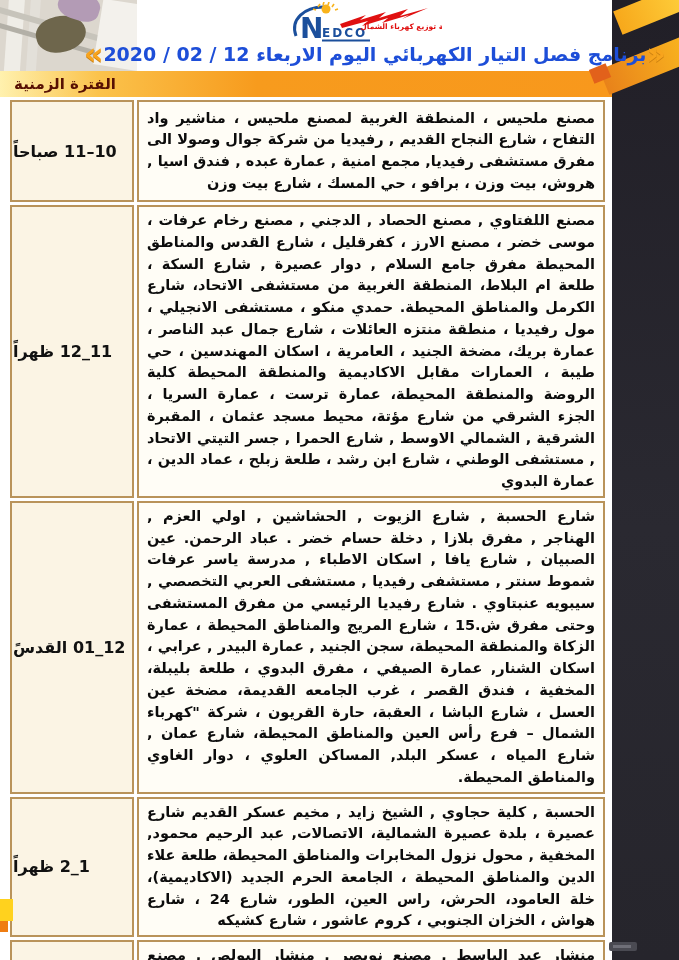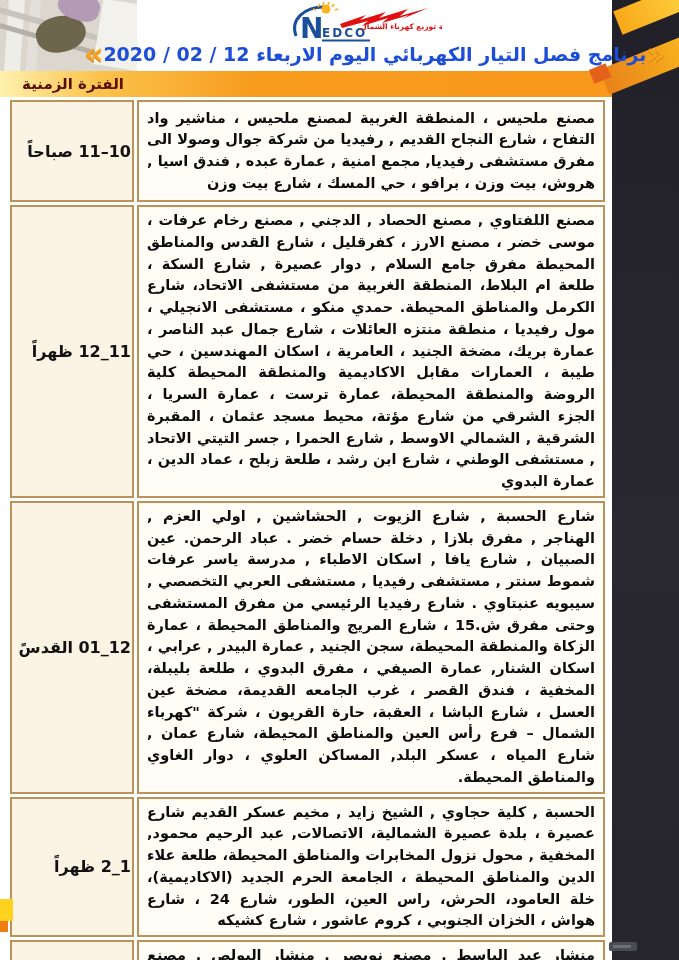--- a/index.html
+++ b/index.html
@@ -39,27 +39,27 @@
   .title-row{position:absolute;left:84px;top:38px;right:70px;height:32px;z-index:3;
     display:flex;align-items:center;justify-content:space-between;direction:ltr;}
   .chev{font-size:30px;font-weight:bold;line-height:1;
     color:#f8a41d;text-shadow:0 1px 0 #c97e10;direction:ltr;unicode-bidi:isolate;}
   .page-title{margin:0;font-size:19px;font-weight:bold;color:#1d4ed8;
     direction:rtl;unicode-bidi:isolate;white-space:nowrap;flex:1;text-align:center;}
   
   .colhead{position:absolute;left:0;top:71px;width:612px;height:26px;z-index:1;
     display:flex;direction:ltr;align-items:center;
     background:linear-gradient(90deg,#fff1ae 0%,#fbc34c 16%,#f79b1d 42%,#f8981c 100%);}
-  .th-time{width:130px;text-align:center;font-weight:bold;font-size:15px;color:#571003;direction:rtl;padding-left:8px;}
+  .th-time{width:130px;text-align:center;font-weight:bold;font-size:15px;color:#571003;direction:rtl;}
   .th-area{flex:1;text-align:center;font-weight:bold;font-size:15px;color:#571003;direction:rtl;}
   
   table.sched{position:absolute;top:97px;left:7px;width:601px;z-index:1;
     border-collapse:separate;border-spacing:3px;direction:ltr;table-layout:fixed;}
   table.sched td{border:2px solid #b9935a;vertical-align:middle;}
-  td.time{width:118px;background:#fbf4e4;text-align:right;
+  td.time{width:118px;background:#fbf4e4;text-align:left;
     font-weight:bold;font-size:16px;color:#111;direction:rtl;unicode-bidi:isolate;}
   td.area{background:#fffdf6;padding:3px 8px;font-weight:bold;font-size:14.5px;
     line-height:1.5;color:#0c0c0c;text-align:justify;direction:rtl;unicode-bidi:isolate;}
   tr.r1 td{height:92px;}  tr.r2 td{height:220px;} tr.r3 td{height:224px;}
   tr.r4 td{height:116px;} tr.r5 td{height:128px;}
 </style>
 </head>
 <body>
 
 <div class="band"></div>

